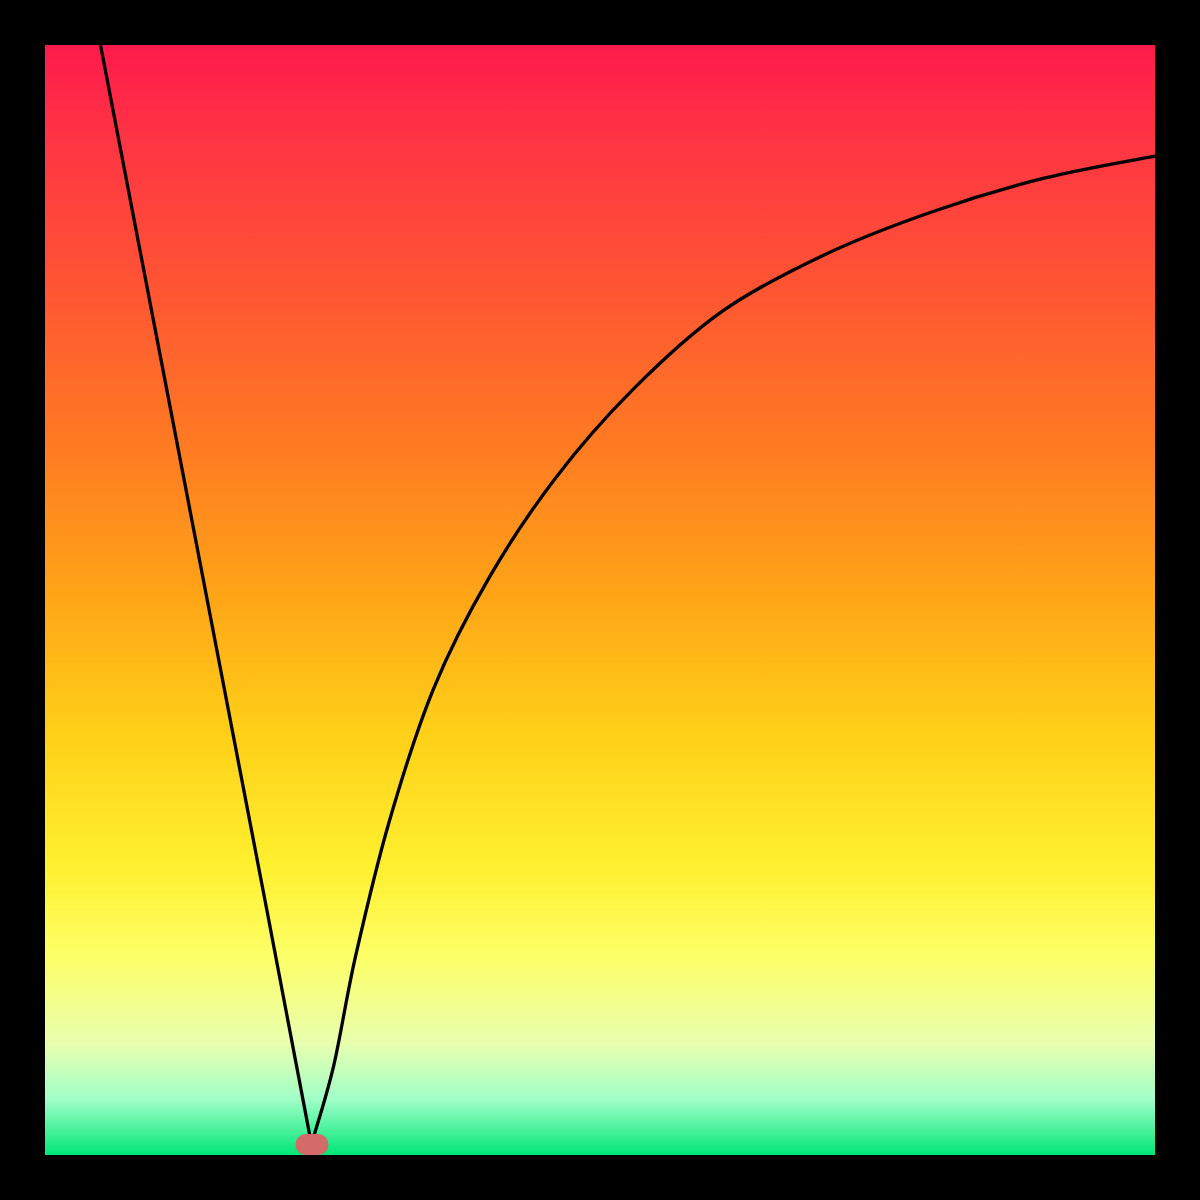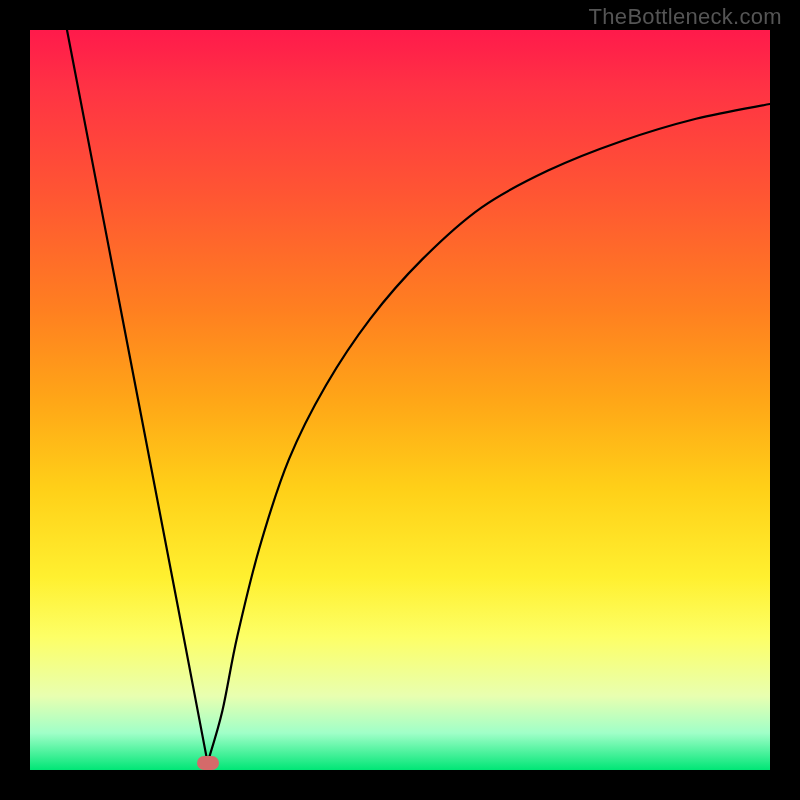--- a/index.html
+++ b/index.html
@@ -62,21 +62,20 @@
     border-radius: 7px;
     background: #d46a6a;
     transform: translate(-50%, -50%);
     z-index: 3;
   }
 </style>
 </head>
 <body>
 
 <div class="frame">
-  <div class="watermark">TheBottleneck.com</div>
 
   <div class="plot-area">
     <svg class="curve" viewBox="0 0 740 740" preserveAspectRatio="none">
       <path fill="none" stroke="#000" stroke-width="2.2" stroke-linecap="round" d="M37.0 0.0 L74.0 192.4 L111.0 384.8 L148.0 577.2 L177.6 732.6 L 177.6 732.6 C 180.1 724.0, 187.5 701.8, 192.4 680.8 C 197.3 659.8, 201.0 633.9, 207.2 606.8 C 213.4 579.7, 220.8 547.6, 229.4 518.0 C 238.0 488.4, 247.9 456.3, 259.0 429.2 C 270.1 402.1, 282.4 378.6, 296.0 355.2 C 309.6 331.8, 324.4 309.6, 340.4 288.6 C 356.4 267.6, 373.7 247.9, 392.2 229.4 C 410.7 210.9, 430.4 192.4, 451.4 177.6 C 472.4 162.8, 494.6 151.7, 518.0 140.6 C 541.4 129.5, 567.3 119.6, 592.0 111.0 C 616.7 102.4, 641.3 95.0, 666.0 88.8 C 690.7 82.6, 727.7 76.5, 740.0 74.0"></path>
     </svg>
 
     <div class="marker" style="left:177.6px;top:732.6px;"></div>
   </div>
 </div>
 

